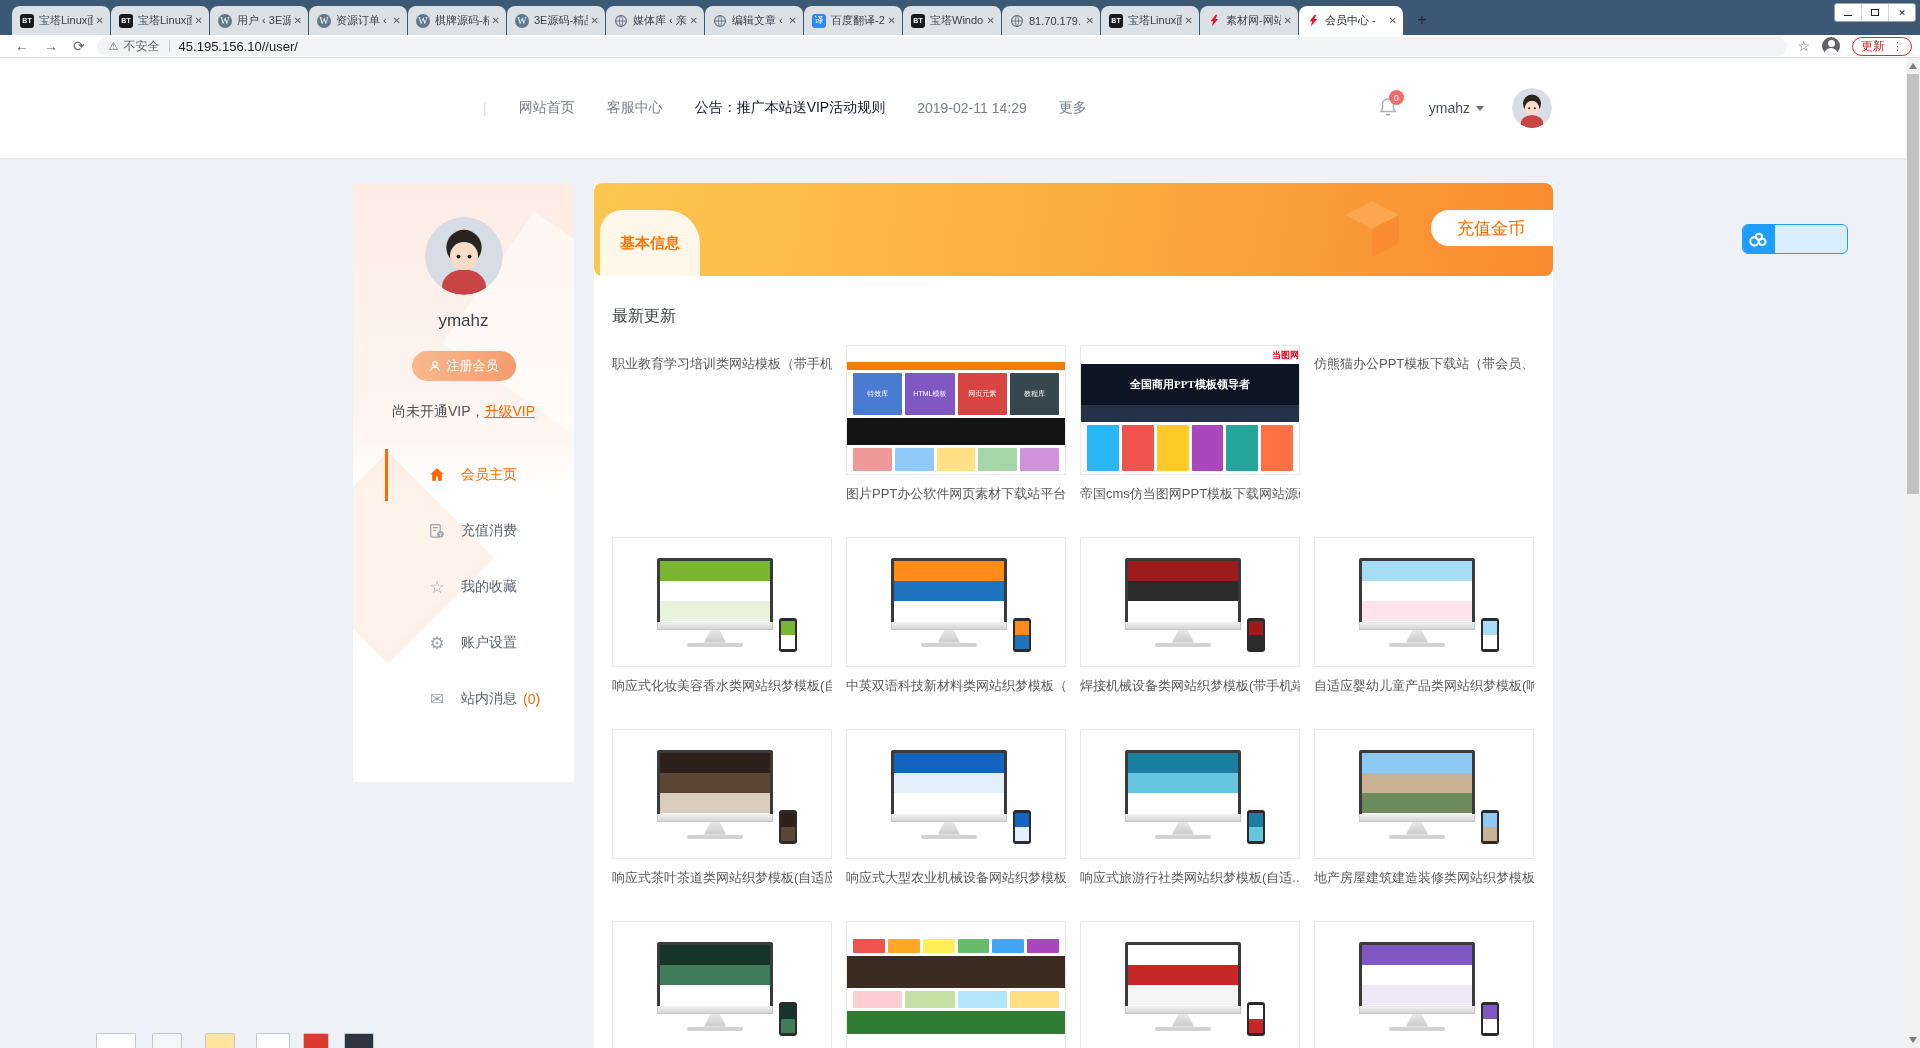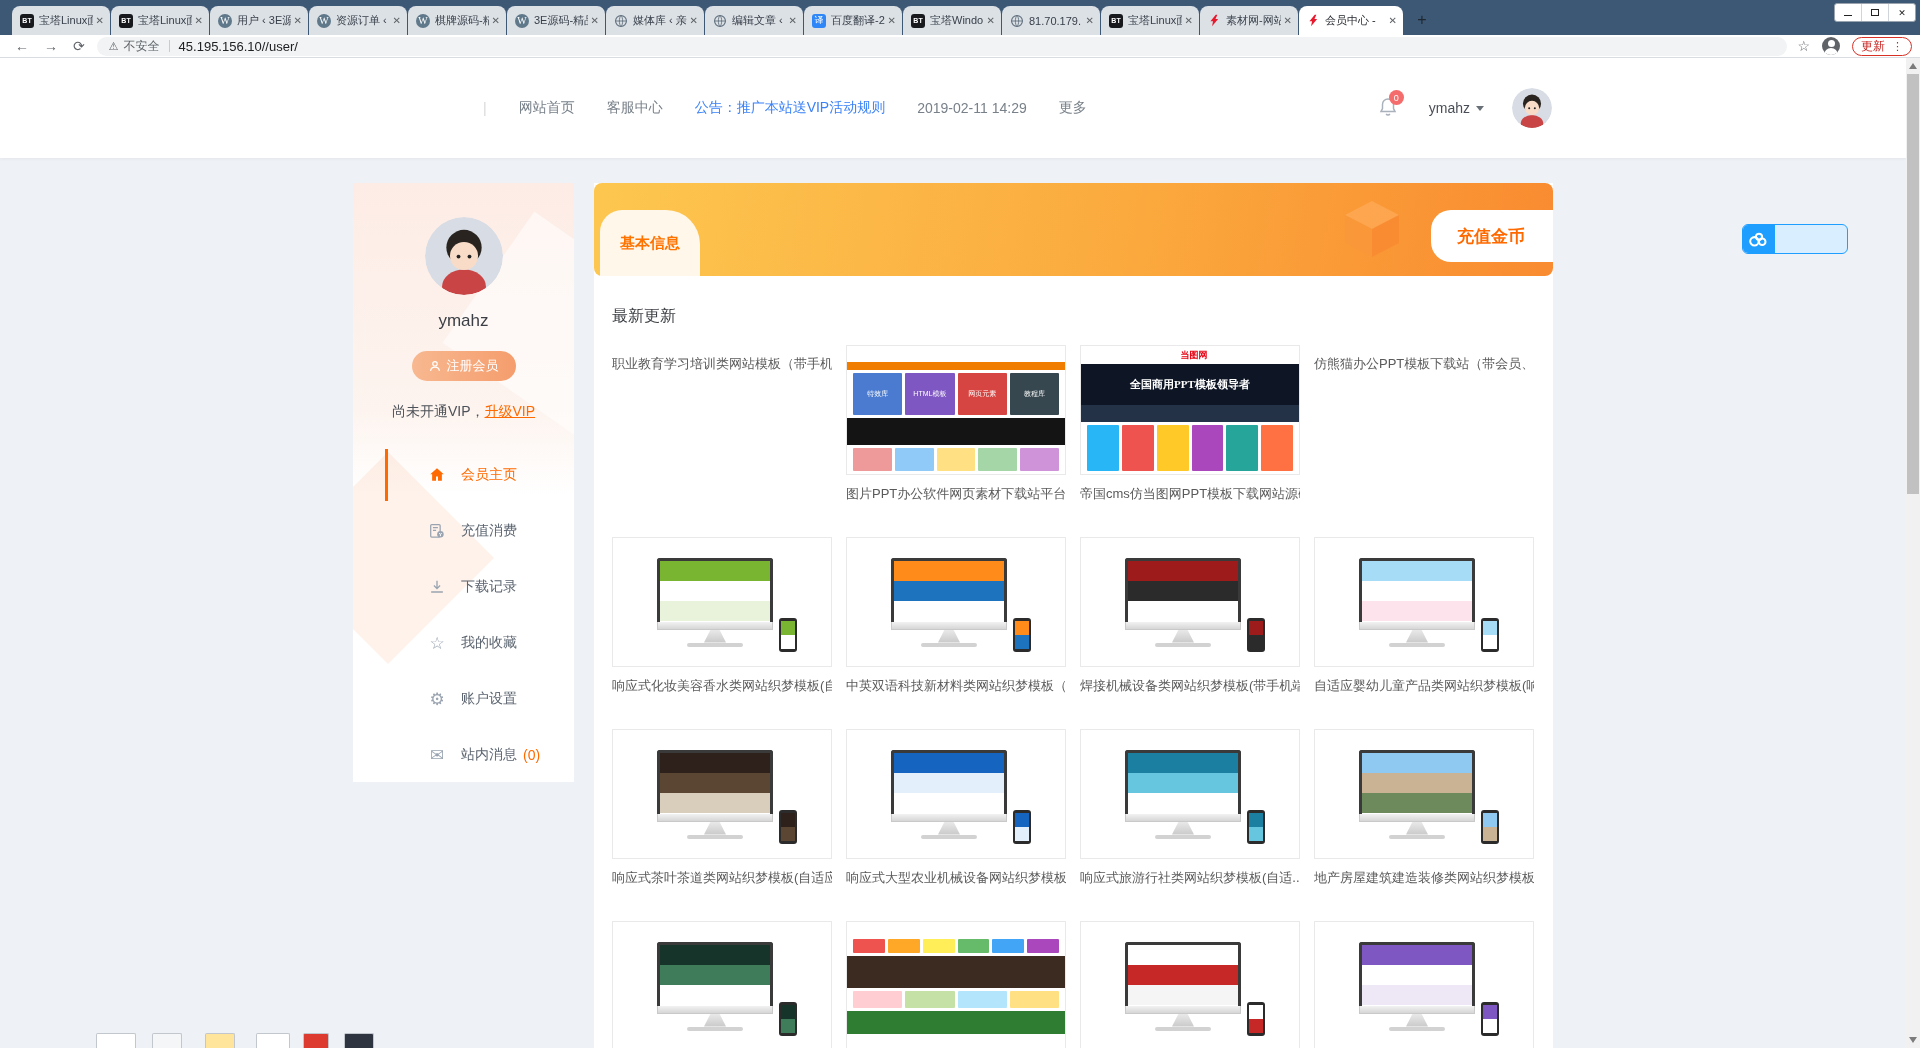--- a/index.html
+++ b/index.html
@@ -52,21 +52,21 @@
     display:flex; align-items:center; gap:7px; padding:0 8px; font-size:12px; }
   .updbtn .dots { letter-spacing:0; font-size:11px; }
 
   
   .page { position:absolute; top:58px; left:0; width:1906px; height:990px; background:#eef1f5; overflow:hidden; }
   .site-header { position:absolute; top:0; left:0; width:100%; height:100px; background:#fff;
     box-shadow:0 1px 3px rgba(0,0,0,.05); }
   .site-nav { position:absolute; left:483px; top:0; height:100%; display:flex; align-items:center;
     gap:32px; font-size:14px; color:#788089; }
   .site-nav .pipe { color:#d9d9d9; }
-  .site-nav .blue { color:#3b82f6; }
+  .site-nav .blue { color:#0f172a; }
   .hdr-right { position:absolute; right:354px; top:0; height:100%; display:flex; align-items:center; gap:28px; }
   .bell { position:relative; width:24px; height:24px; color:#9aa3ad; }
   .badge { position:absolute; top:-6px; left:12px; min-width:15px; height:15px; border-radius:8px;
     background:#f56c6c; color:#fff; font-size:9px; display:flex; align-items:center; justify-content:center;
     padding:0 3px; }
   .uname { font-size:14px; color:#4a4f57; display:flex; align-items:center; gap:6px; }
   .caret { width:0; height:0; border-left:4px solid transparent; border-right:4px solid transparent;
     border-top:5px solid #6a7078; }
   .avatar-round { width:40px; height:40px; border-radius:50%; overflow:hidden; flex:none; }
 
@@ -100,32 +100,32 @@
   .main { width:959px; min-height:900px; background:#fff; }
   .banner { position:relative; height:93px; border-radius:8px;
     background:linear-gradient(100deg,#fdc74f 0%,#fbaa3e 55%,#f98b30 100%); }
   .b-tab { position:absolute; left:6px; top:27px; bottom:0; padding:0 20px;
     background:#fff7ea; color:#ff7300; font-weight:bold; font-size:15px;
     border-radius:22px 34px 0 0; display:flex; align-items:center; }
   .b-stats { position:absolute; left:118px; top:0; bottom:0; display:flex; align-items:center; gap:28px; }
   .b-stat { font-size:17px; font-weight:bold; color:#fff; white-space:nowrap; }
   .b-stat b { margin-left:2px; }
   .b-cube { position:absolute; right:152px; top:16px; opacity:.85; }
-  .b-recharge { position:absolute; right:0; top:27px; height:52px; background:#fff; color:#ff6a00;
-    font-weight:bold; font-size:17px; border-radius:20px 0 0 20px; padding:0 28px 0 26px;
+  .b-recharge { position:absolute; right:0; top:27px; height:36px; background:#fff; color:#ff6a00;
+    font-weight:normal; font-size:17px; border-radius:20px 0 0 20px; padding:0 28px 0 26px;
     display:flex; align-items:center; }
   .sec-title { margin:30px 0 0 18px; font-size:16px; color:#3c3f44; }
   .grid { display:grid; grid-template-columns:repeat(4,220px); column-gap:14px; row-gap:34px;
     padding:18px 18px 0 18px; }
   .card { width:220px; }
   .thumb { height:130px; border:1px solid #e9e9e9; background:#fff; display:flex;
     flex-direction:column; overflow:hidden; position:relative; }
   .card-title { margin-top:10px; font-size:13px; color:#5a5a5a; white-space:nowrap; overflow:hidden; }
   .band { position:relative; display:flex; align-items:center; justify-content:center; min-height:0; }
-  .band.left { justify-content:center; padding-left:8px; }
+  .band.left { justify-content:flex-end; padding-left:8px; }
   .band-text { font-weight:bold; font-size:11px; white-space:nowrap; }
   .band.tiles { gap:3px; padding:3px 6px; align-items:stretch; }
   .tile { flex:1; border-radius:1px; color:#fff; font-size:7px; display:flex;
     align-items:center; justify-content:center; white-space:nowrap; overflow:hidden; }
   .t-mockup { align-items:center; justify-content:center; }
   .monitor { position:relative; width:116px; margin-left:-14px; }
   .m-screen { height:64px; border:3px solid #3a3a3a; border-bottom:none; background:#fff;
     display:flex; flex-direction:column; border-radius:3px 3px 0 0; }
   .m-band { flex:1; }
   .m-chin { height:8px; background:linear-gradient(#f2f2f2,#d6d6d6); border:1px solid #c9c9c9; border-top:none; }
@@ -381,28 +381,20 @@
               <svg viewBox="0 0 20 20" width="18" height="18" fill="none" stroke="currentColor" stroke-width="1.4">
                 <rect x="3" y="2.8" width="10.5" height="14" rx="1.2"></rect>
                 <path d="M5.5 6.2h5.5M5.5 9.2h3.5"></path>
                 <circle cx="13.8" cy="13.6" r="3.6" fill="currentColor" stroke="none"></circle>
                 <path d="M12.4 12.3l1.4 1.4 1.4-1.4M13.8 13.7v2" stroke="#fff" stroke-width="1.1"></path>
               </svg>
             </span>
             <span>充值消费</span>
           </div>
           <div class="sb-item">
-            <span class="ic">
-              <svg viewBox="0 0 20 20" width="18" height="18" fill="none" stroke="currentColor" stroke-width="1.5">
-                <path d="M10 3v8M6.6 8.4 10 11.8l3.4-3.4M3.5 15.5h13"></path>
-              </svg>
-            </span>
-            <span>下载记录</span>
-          </div>
-          <div class="sb-item">
             <span class="ic">☆</span>
             <span>我的收藏</span>
           </div>
           <div class="sb-item">
             <span class="ic">⚙</span>
             <span>账户设置</span>
           </div>
           <div class="sb-item">
             <span class="ic">✉</span>
             <span>站内消息</span>

